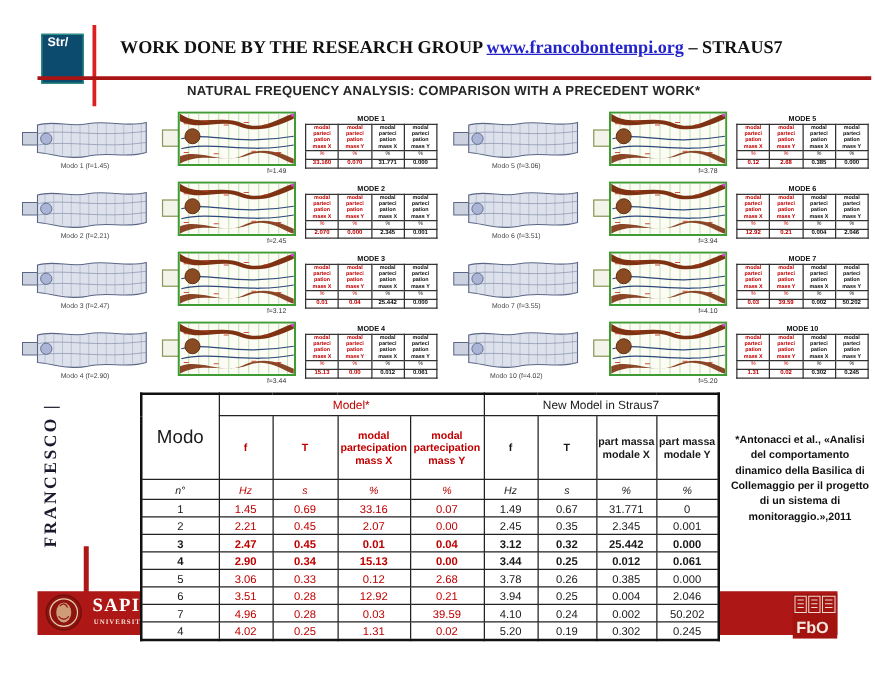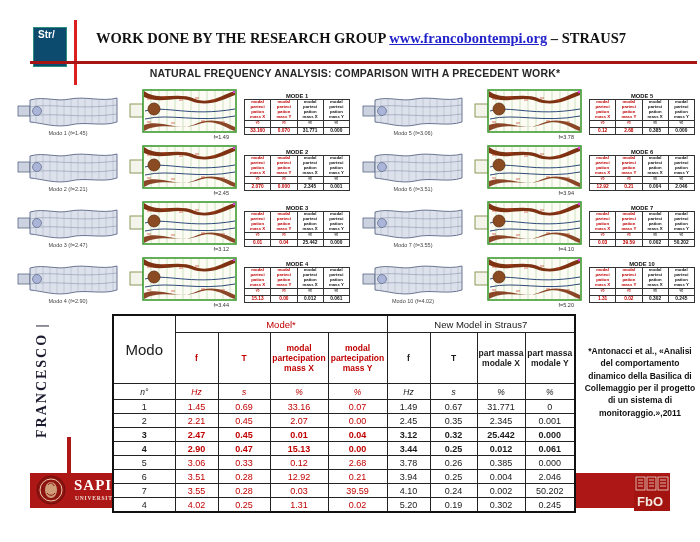--- a/index.html
+++ b/index.html
@@ -608,21 +608,21 @@
             <td class="red" data-name="comparison-cell">0.01</td>
             <td class="red" data-name="comparison-cell">0.04</td>
             <td data-name="comparison-cell">3.12</td>
             <td data-name="comparison-cell">0.32</td>
             <td data-name="comparison-cell">25.442</td>
             <td data-name="comparison-cell">0.000</td>
           </tr>
           <tr class="bold" data-name="comparison-row">
             <td data-name="comparison-cell">4</td>
             <td class="red" data-name="comparison-cell">2.90</td>
-            <td class="red" data-name="comparison-cell">0.47</td>
+            <td class="red" data-name="comparison-cell">0.34</td>
             <td class="red" data-name="comparison-cell">15.13</td>
             <td class="red" data-name="comparison-cell">0.00</td>
             <td data-name="comparison-cell">3.44</td>
             <td data-name="comparison-cell">0.25</td>
             <td data-name="comparison-cell">0.012</td>
             <td data-name="comparison-cell">0.061</td>
           </tr>
           <tr data-name="comparison-row">
             <td data-name="comparison-cell">5</td>
             <td class="red" data-name="comparison-cell">3.06</td>
@@ -640,21 +640,21 @@
             <td class="red" data-name="comparison-cell">0.28</td>
             <td class="red" data-name="comparison-cell">12.92</td>
             <td class="red" data-name="comparison-cell">0.21</td>
             <td data-name="comparison-cell">3.94</td>
             <td data-name="comparison-cell">0.25</td>
             <td data-name="comparison-cell">0.004</td>
             <td data-name="comparison-cell">2.046</td>
           </tr>
           <tr data-name="comparison-row">
             <td data-name="comparison-cell">7</td>
-            <td class="red" data-name="comparison-cell">3.55</td>
+            <td class="red" data-name="comparison-cell">4.96</td>
             <td class="red" data-name="comparison-cell">0.28</td>
             <td class="red" data-name="comparison-cell">0.03</td>
             <td class="red" data-name="comparison-cell">39.59</td>
             <td data-name="comparison-cell">4.10</td>
             <td data-name="comparison-cell">0.24</td>
             <td data-name="comparison-cell">0.002</td>
             <td data-name="comparison-cell">50.202</td>
           </tr>
           <tr data-name="comparison-row">
             <td data-name="comparison-cell">4</td>

